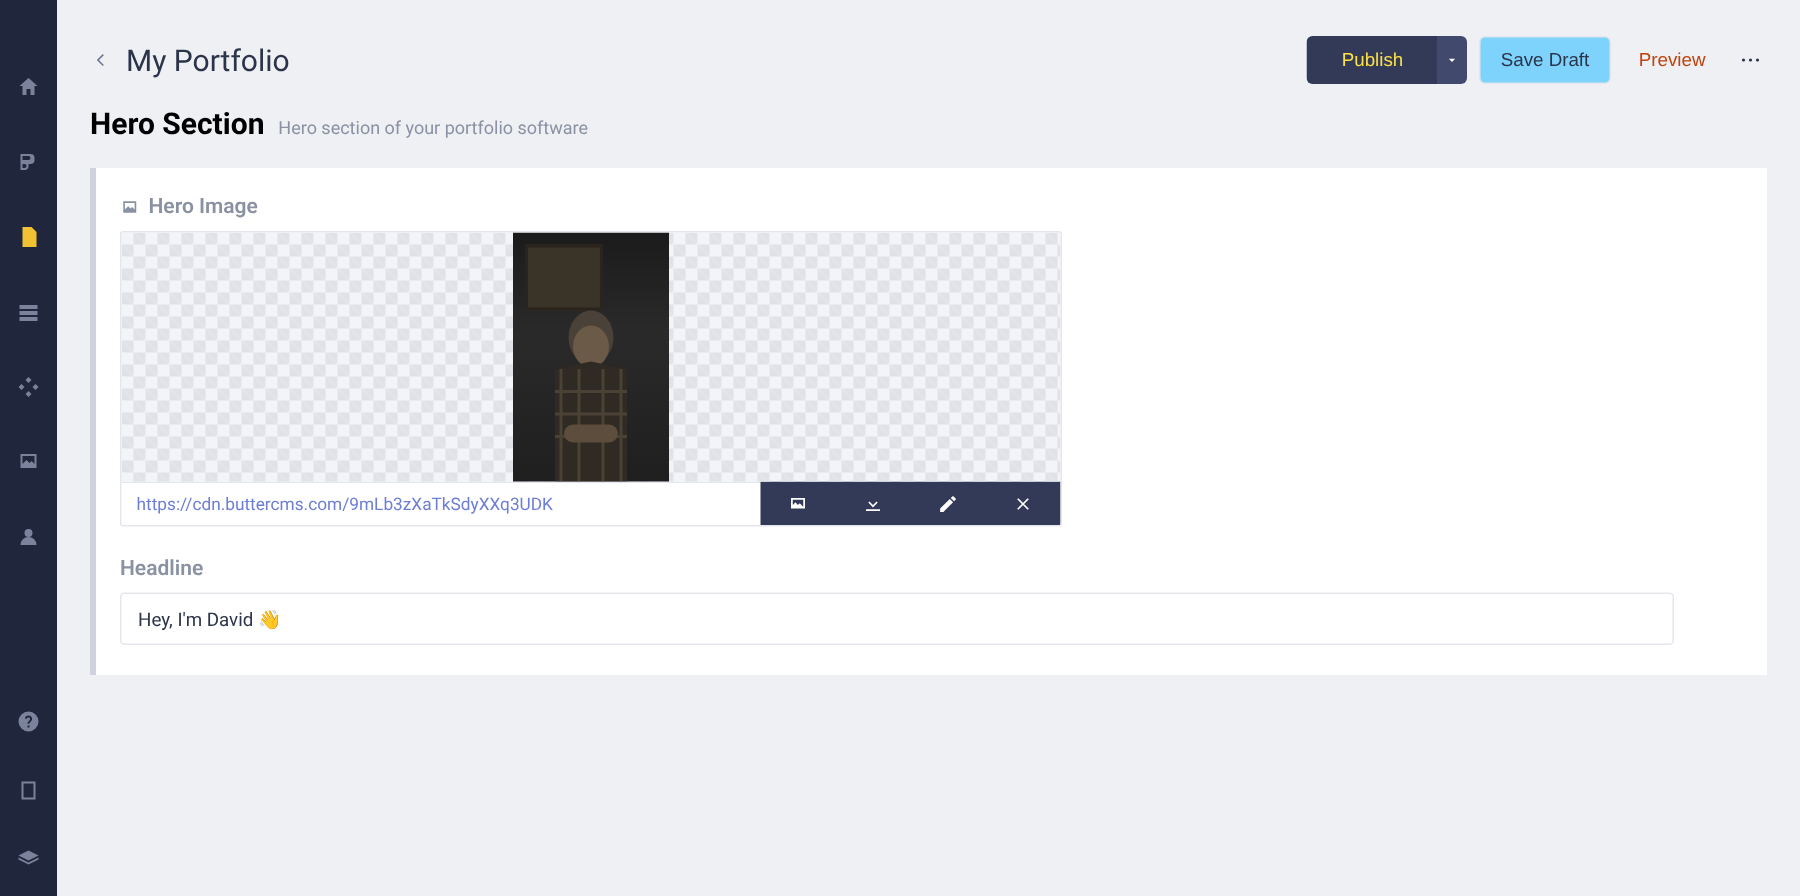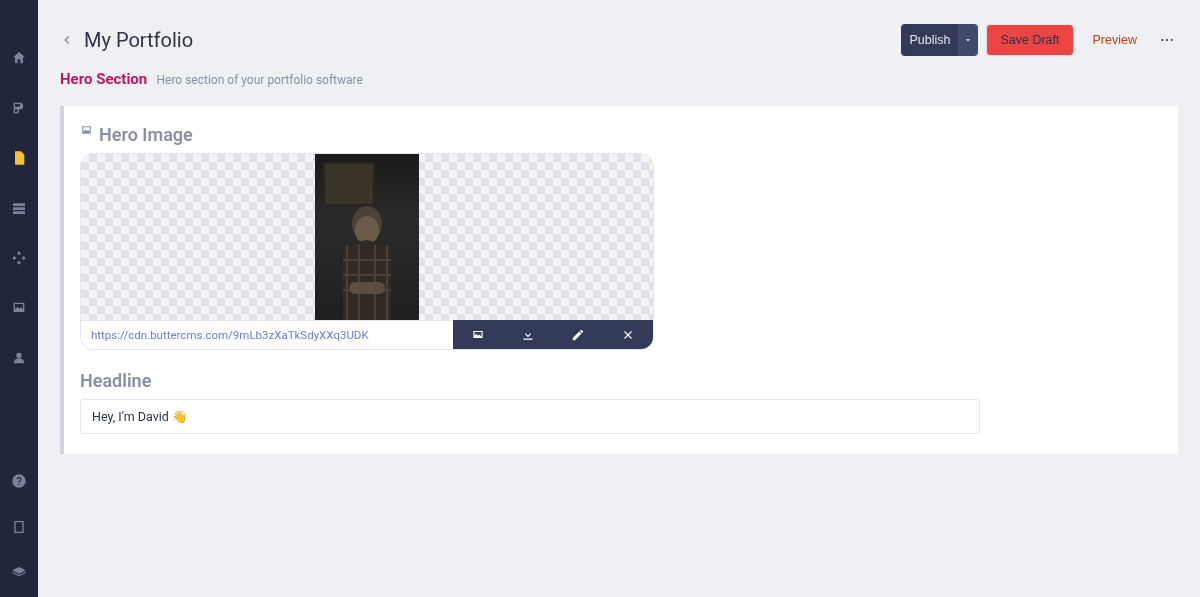--- a/index.html
+++ b/index.html
@@ -69,85 +69,85 @@
     font-size: 12.5px;
     padding: 8px 13px;
     border-radius: 4px;
     cursor: pointer;
     border: 1px solid transparent;
     background: #fff;
   }
   .btn-group { display: flex; }
   .btn-primary {
     background: #323a58;
-    color: #e5e5e5;
+    color: #fde047;
     border-radius: 4px 0 0 4px;
-    padding: 8px 7px;
+    padding: 8px 22px;
   }
   .btn-primary-caret {
     background: #414a6d;
     color: #fff;
     width: 20px;
     display:flex; align-items:center; justify-content:center;
     border-radius: 0 4px 4px 0;
     cursor:pointer;
   }
   .btn-white {
-    background: #ef4444;
+    background: #7dd3fc;
     color: #2c3449;
     border: 1px solid #e2e5ec;
   }
   .btn-ghost {
     background: transparent;
     color: #c2410c;
     padding: 8px 10px;
   }
   .more-menu {
     width: 22px; height: 22px;
     display:flex;align-items:center;justify-content:center;
     cursor:pointer;
     color:#2c3449;
   }
 
   .section-header {
     padding: 0 22px 18px 22px;
   }
   .section-title {
-    font-size: 15px;
+    font-size: 20px;
     font-weight: 700;
-    color: #be185d;
+    color: #000000;
     display: inline;
   }
   .section-desc {
     font-size: 12px;
     color: #8a91a3;
     margin-left: 6px;
   }
 
   .panel {
     background: #fff;
     margin: 0 22px 22px 22px;
     border-left: 4px solid #d0d3df;
     padding: 18px 16px 20px 16px;
   }
   .field-label {
-    font-size: 18px;
+    font-size: 14px;
     color: #8a91a3;
     font-weight: 600;
     margin-bottom: 8px;
     display:flex;
-    align-items:flex-start;
+    align-items:center;
     gap:6px;
   }
   .field-label svg { width: 13px; height: 13px; fill: #8a91a3; }
 
   .hero-image-box {
-    width: 574px;
+    width: 628px;
     border: 1px solid #e4e6ed;
-    border-radius: 13px;
+    border-radius: 2px;
     overflow:hidden;
   }
   .checker {
     height: 166px;
     position: relative;
     background-image:
       linear-gradient(45deg, #e0e2e8 25%, transparent 25%, transparent 75%, #e0e2e8 75%),
       linear-gradient(45deg, #e0e2e8 25%, transparent 25%, transparent 75%, #e0e2e8 75%);
     background-size: 16px 16px;
     background-position: 0 0, 8px 8px;
@@ -190,21 +190,21 @@
   .url-actions .ua {
     width: 50px;
     height: 100%;
     display:flex;align-items:center;justify-content:center;
     cursor:pointer;
   }
   .url-actions svg { width:14px; height:14px; fill:#fff;}
 
   .text-field { margin-top: 20px; }
   .input, .textarea {
-    width: 900px;
+    width: 1036px;
     border: 1px solid #e4e6ed;
     border-radius: 3px;
     padding: 9px 11px;
     font-size: 12.5px;
     font-family: inherit;
     color: #2c3449;
     background:#fff;
   }
   .textarea { height: 90px; resize: both; }
 </style>

